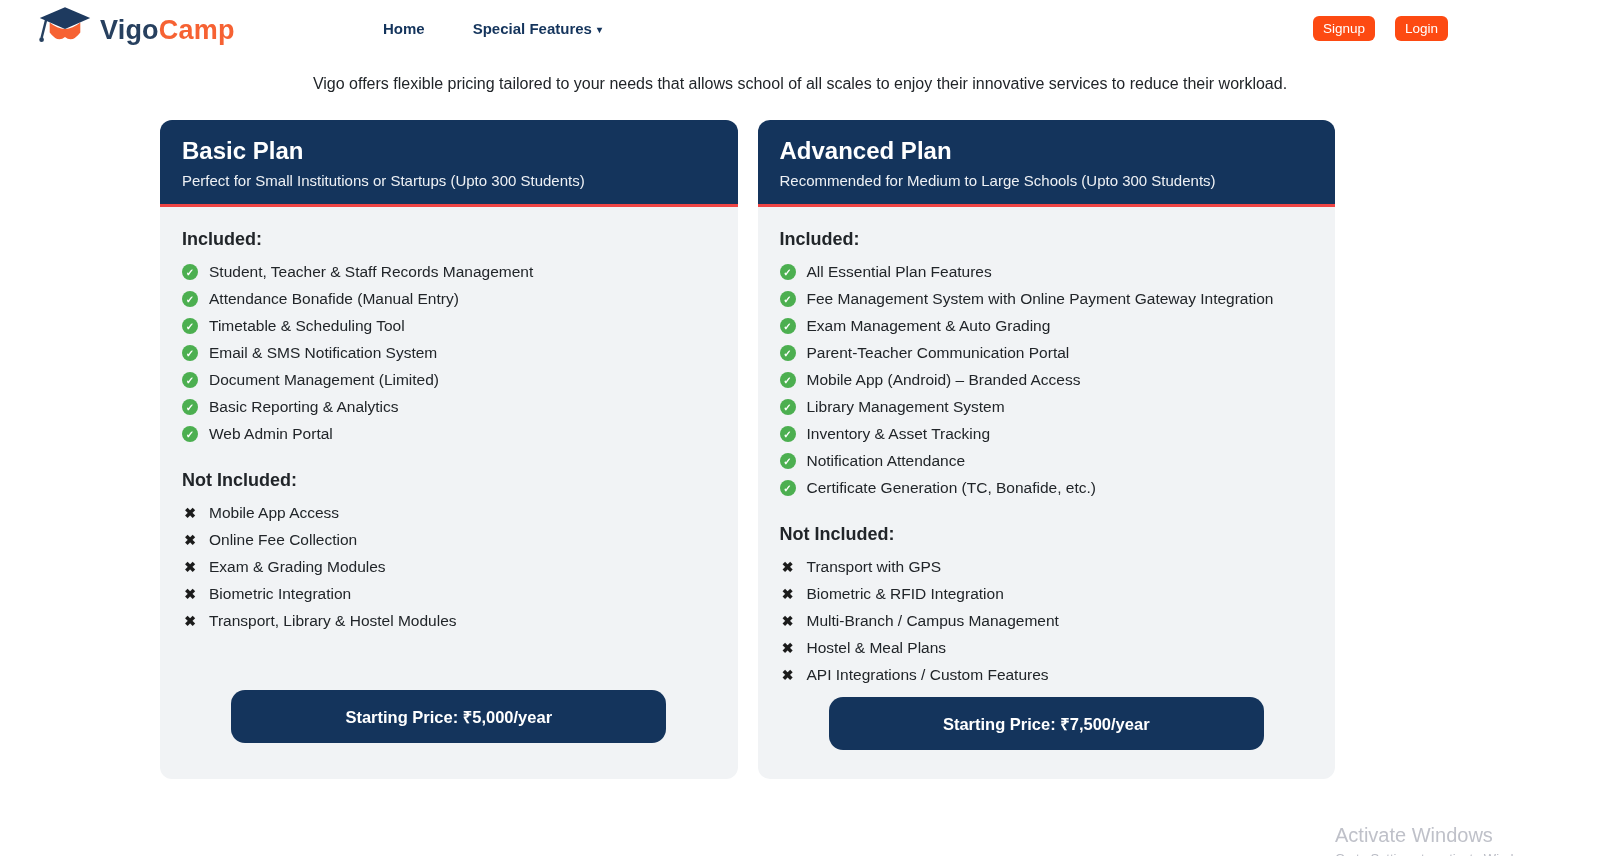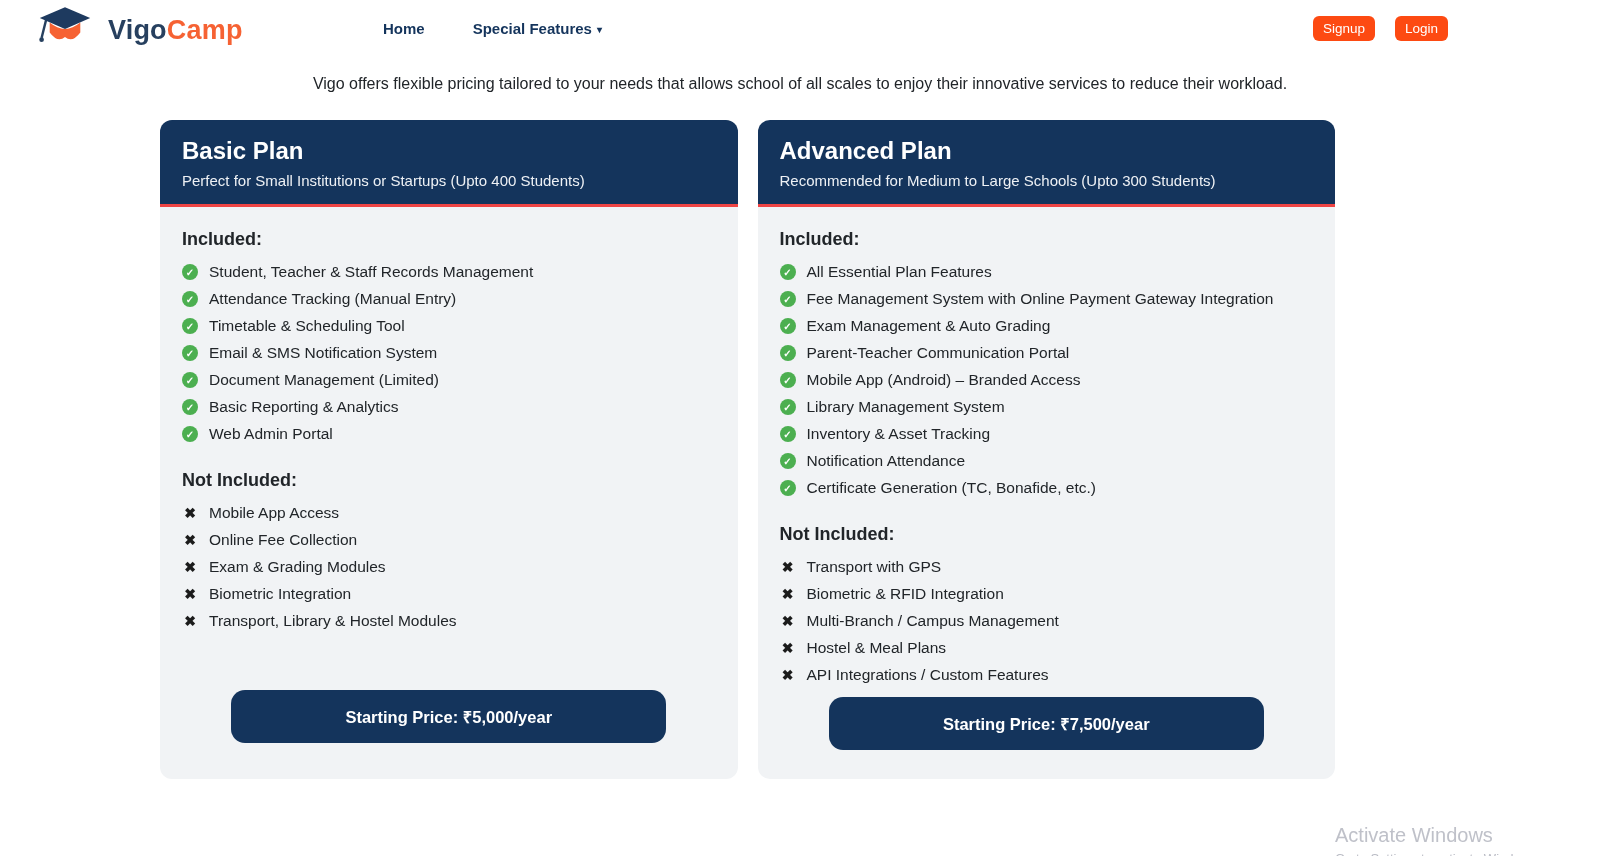--- a/index.html
+++ b/index.html
@@ -1,21 +1,21 @@
 <!DOCTYPE html>
 <html><head>
 <meta charset="utf-8">
 <style>
   * { box-sizing: border-box; margin: 0; padding: 0; }
   html,body { width:1600px; height:856px; background:#ffffff; overflow:hidden;
     font-family:"Liberation Sans", sans-serif; color:#212529; }
 
   
   .navbar { position:relative; height:56px; background:#ffffff; }
-  .brand { position:absolute; left:38px; top:7px; display:flex; align-items:center; gap:16px; cursor:pointer; }
+  .brand { position:absolute; left:38px; top:7px; display:flex; align-items:center; gap:8px; cursor:pointer; }
   .brand-text { font-size:27px; font-weight:bold; letter-spacing:.2px; }
   .brand-primary { color:#27405f; }
   .brand-secondary { color:#f66233; }
   .nav-links { position:absolute; left:383px; top:0; height:56px; display:flex; align-items:center; gap:48px; }
   .nav-link { font-size:15px; font-weight:bold; color:#14345c; cursor:pointer; display:flex; align-items:center; gap:5px; }
   .caret { font-size:10px; color:#14345c; transform:translateY(1px); }
   .nav-actions { position:absolute; right:152px; top:0; height:56px; display:flex; align-items:center; gap:20px; }
   .btn-orange { background:#fd4a12; color:#ffffff; border:none; border-radius:6px;
     padding:5px 10px; font-size:13.5px; font-family:inherit; cursor:pointer; }
 
@@ -80,32 +80,32 @@
   </div>
 </header>
 
 <p class="intro">Vigo offers flexible pricing tailored to your needs that allows school of all scales to enjoy their innovative services to reduce their workload.</p>
 
 <main class="cards">
 
   <section class="card">
     <div class="card-header">
       <h2 class="card-title">Basic Plan</h2>
-      <div class="card-tagline">Perfect for Small Institutions or Startups (Upto 400 Students)</div>
+      <div class="card-tagline">Perfect for Small Institutions or Startups (Upto 300 Students)</div>
     </div>
     <div class="card-body">
       <h3 class="section-heading">Included:</h3>
       <ul class="feature-list">
         <li>
             <span class="check-icon">✓</span>
             <span>Student, Teacher &amp; Staff Records Management</span>
           </li>
         <li>
             <span class="check-icon">✓</span>
-            <span>Attendance Tracking (Manual Entry)</span>
+            <span>Attendance Bonafide (Manual Entry)</span>
           </li>
         <li>
             <span class="check-icon">✓</span>
             <span>Timetable &amp; Scheduling Tool</span>
           </li>
         <li>
             <span class="check-icon">✓</span>
             <span>Email &amp; SMS Notification System</span>
           </li>
         <li>

